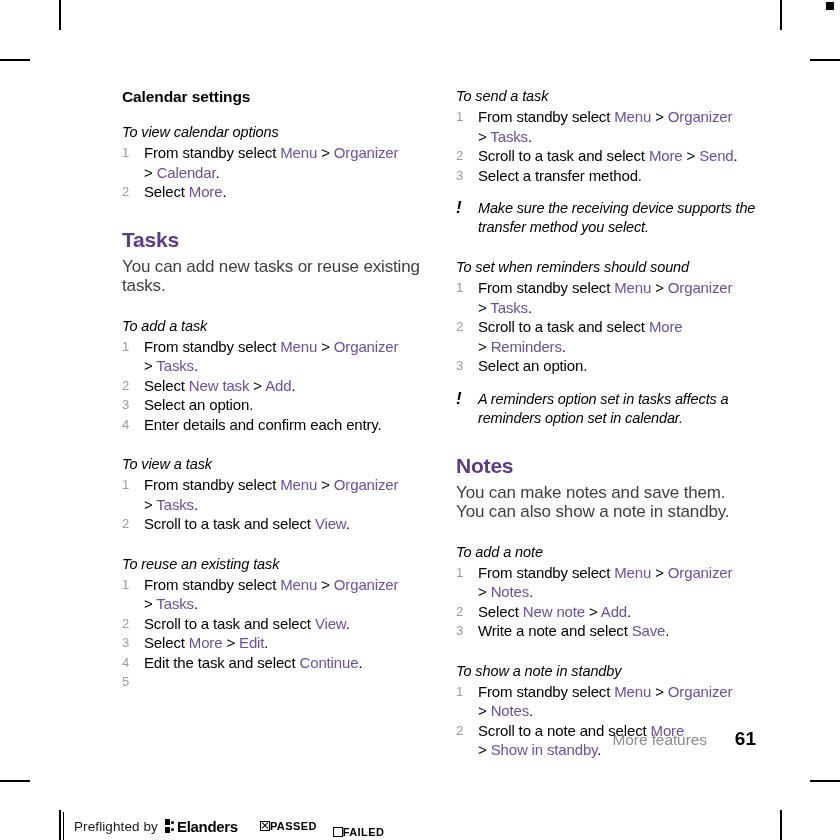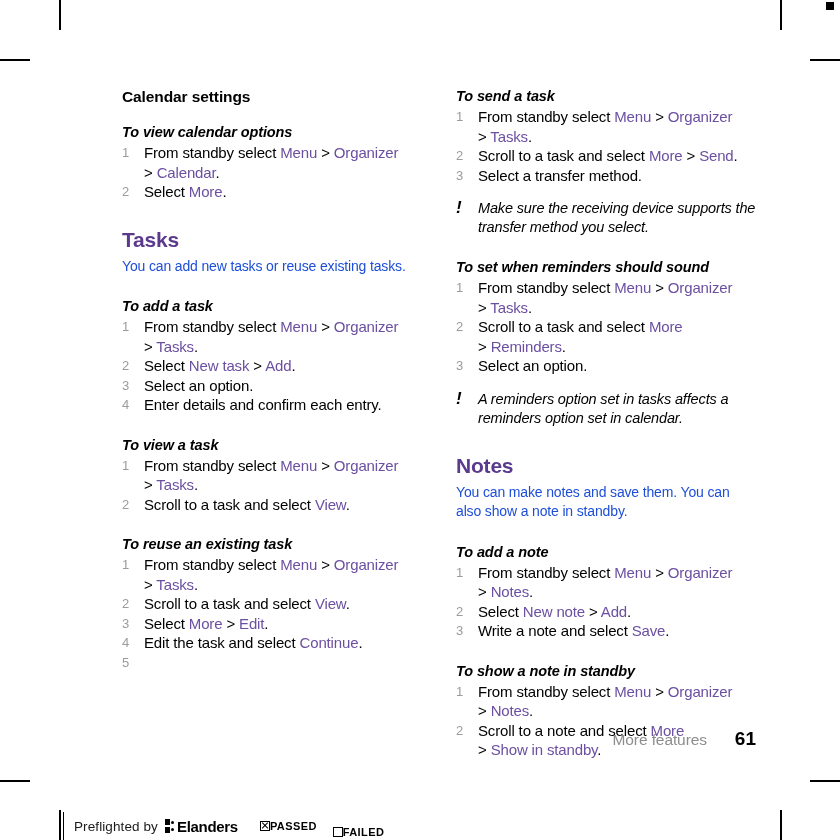--- a/index.html
+++ b/index.html
@@ -56,32 +56,32 @@
   }
   .h-chapter {
     font-size: 21px;
     font-weight: bold;
     color: #5b3a8e;
     margin: 26px 0 5px 0;
     letter-spacing: -0.2px;
   }
   .h-proc {
     font-size: 14.5px;
-    font-weight: bold;
+    font-weight: normal;
     font-style: italic;
     color: #000000;
     margin: 22px 0 3px 0;
     letter-spacing: -0.1px;
   }
   .h-chapter + .body-text { margin-top: 0; }
 
   .body-text {
-    font-size: 14px;
+    font-size: 17px;
     line-height: 19.5px;
-    color: #1d4ed8;
+    color: #404040;
     margin: 0 0 2px 0;
     letter-spacing: -0.15px;
   }
 
   
   ol.steps {
     list-style: none;
     margin: 0;
     padding: 0;
   }

